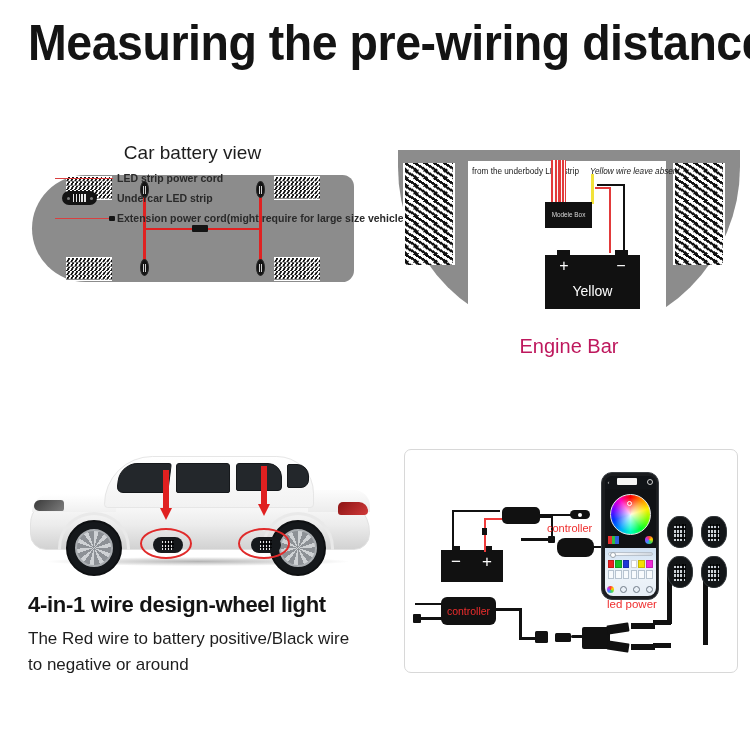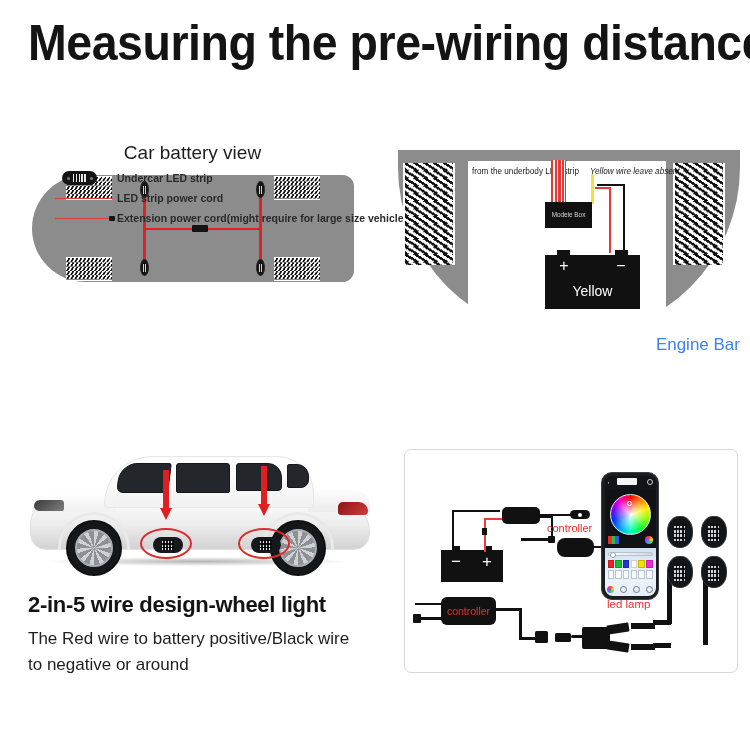--- a/index.html
+++ b/index.html
@@ -346,23 +346,23 @@
     position: absolute;
     left: 0; right: 0; top: 28px;
     text-align: center;
     color: #ffffff;
     font-size: 14px;
   }
   #engine-bar-caption {
     position: absolute;
     left: 8px; top: 185px;
     width: 342px;
-    text-align: right;
-    font-size: 17px;
-    color: #3b82f6;
+    text-align: center;
+    font-size: 20px;
+    color: #be185d;
   }
 
   
   #q-car-photo {
     position: absolute;
     left: 0; top: 432px;
     width: 390px; height: 160px;
   }
   #car-side {
     position: absolute;
@@ -986,30 +986,30 @@
     <div class="led-pod-small" id="pod-b"></div>
     <div class="led-pod-small" id="pod-c"></div>
     <div class="led-pod-small" id="pod-d"></div>
   </div>
 </div>
 
 <div id="legend">
 
   <div class="legend-row">
     <div class="legend-key">
+      <span class="legend-line"></span>
+    </div>
+    <span class="legend-text">LED strip power cord</span>
+  </div>
+
+  <div class="legend-row">
+    <div class="legend-key">
       <span id="legend-pod-icon"></span>
     </div>
     <span class="legend-text">Undercar LED strip</span>
-  </div>
-
-  <div class="legend-row">
-    <div class="legend-key">
-      <span class="legend-line"></span>
-    </div>
-    <span class="legend-text">LED strip power cord</span>
   </div>
 
   <div class="legend-row">
     <div class="legend-key">
       <span class="legend-line with-cap"></span>
     </div>
     <span class="legend-text">Extension power cord(might require for large size vehicle)</span>
   </div>
 </div>
 
@@ -1075,21 +1075,21 @@
       <span class="shaft"></span>
         <span class="head"></span>
     </div>
     <div class="down-arrow" id="arrow-rear">
       <span class="shaft"></span>
         <span class="head"></span>
     </div>
   </div>
 </div>
 
-<div id="caption-heading">2-in-5 wire design-wheel light</div>
+<div id="caption-heading">4-in-1 wire design-wheel light</div>
 <div id="caption-body">The Red wire to battery positive/Black wire to negative or around</div>
 
 <div id="q-app-panel">
 
   <div id="panel-battery">
     <span class="panel-term" id="panel-term-neg"></span>
     <span class="panel-term" id="panel-term-pos"></span>
     <span id="panel-bat-minus">−</span>
     <span id="panel-bat-plus">+</span>
   </div>
@@ -1175,14 +1175,14 @@
     </div>
   </div>
 
   <div id="lamp-grid">
     <span class="lamp-pod" id="lamp-1"></span>
     <span class="lamp-pod" id="lamp-2"></span>
     <span class="lamp-pod" id="lamp-3"></span>
     <span class="lamp-pod" id="lamp-4"></span>
   </div>
 
-  <div id="lamp-label">led lamp</div>
+  <div id="lamp-label">led power</div>
 </div>
 
 </body></html>

